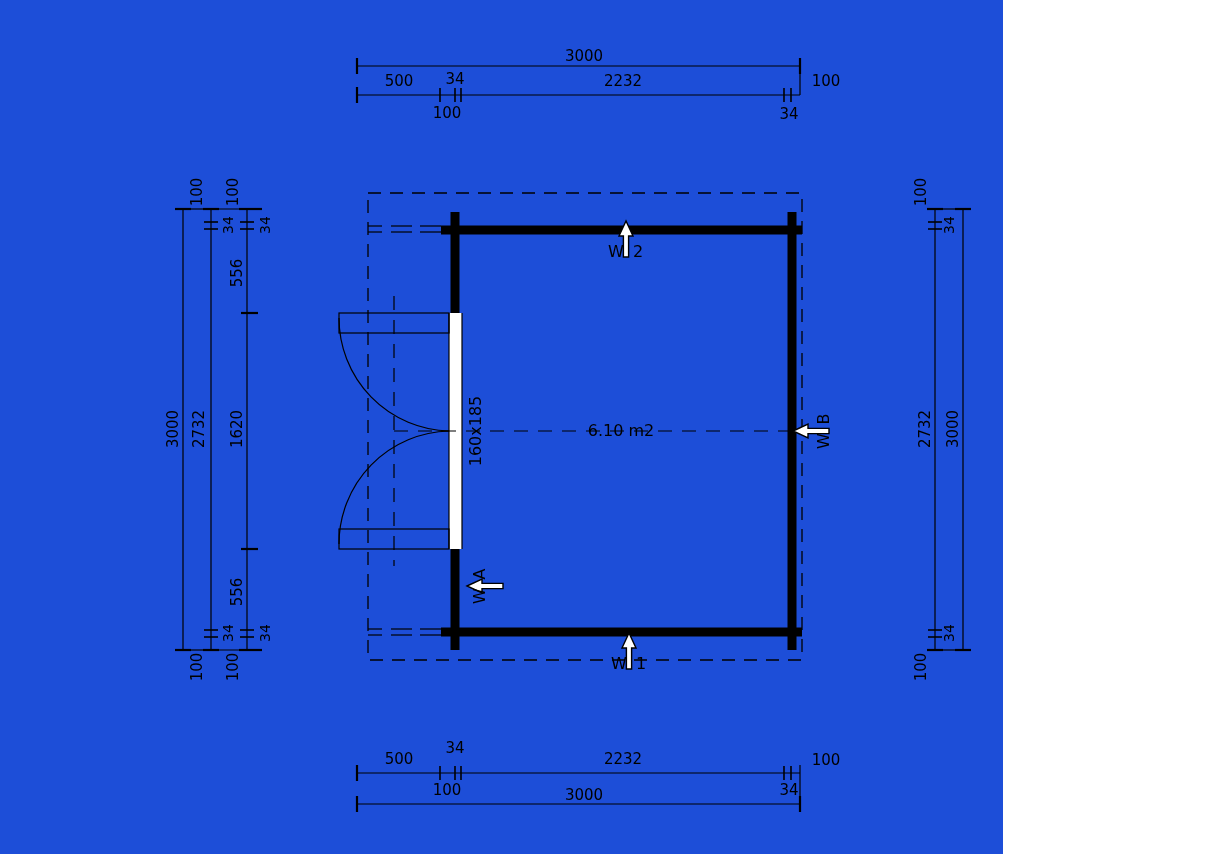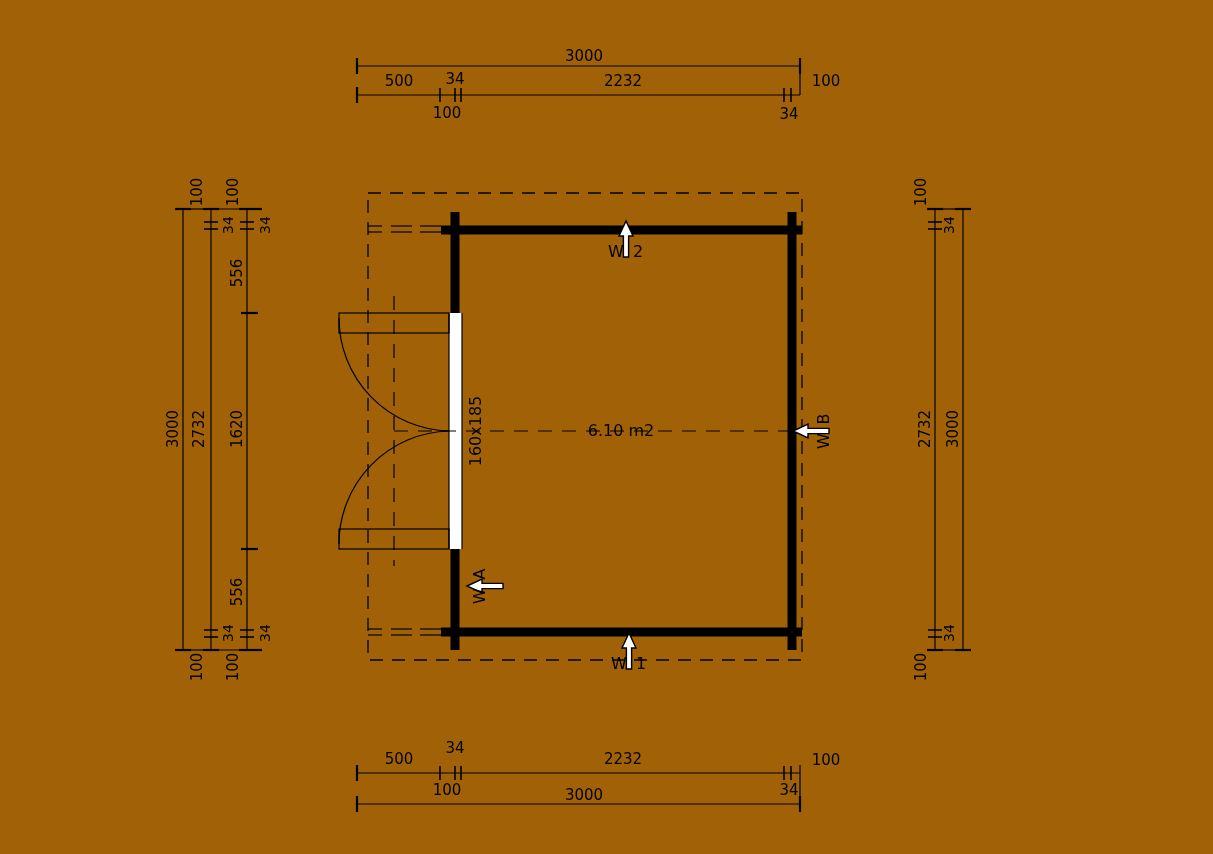--- a/index.html
+++ b/index.html
@@ -8,23 +8,23 @@
     background: #ffffff;
   }
   body {
     width: 1213px;
     height: 854px;
     overflow: hidden;
     font-family: "DejaVu Sans", sans-serif;
   }
   #plan-root {
     position: relative;
-    width: 1213px;
+    width: 1003px;
     height: 854px;
-    background: #a16207;
+    background: #1d4ed8;
   }
   svg#floorplan {
     display: block;
     width: 1213px;
     height: 854px;
   }
   .dimtext {
     font-family: "DejaVu Sans", sans-serif;
     font-size: 15px;
     fill: #000000;

